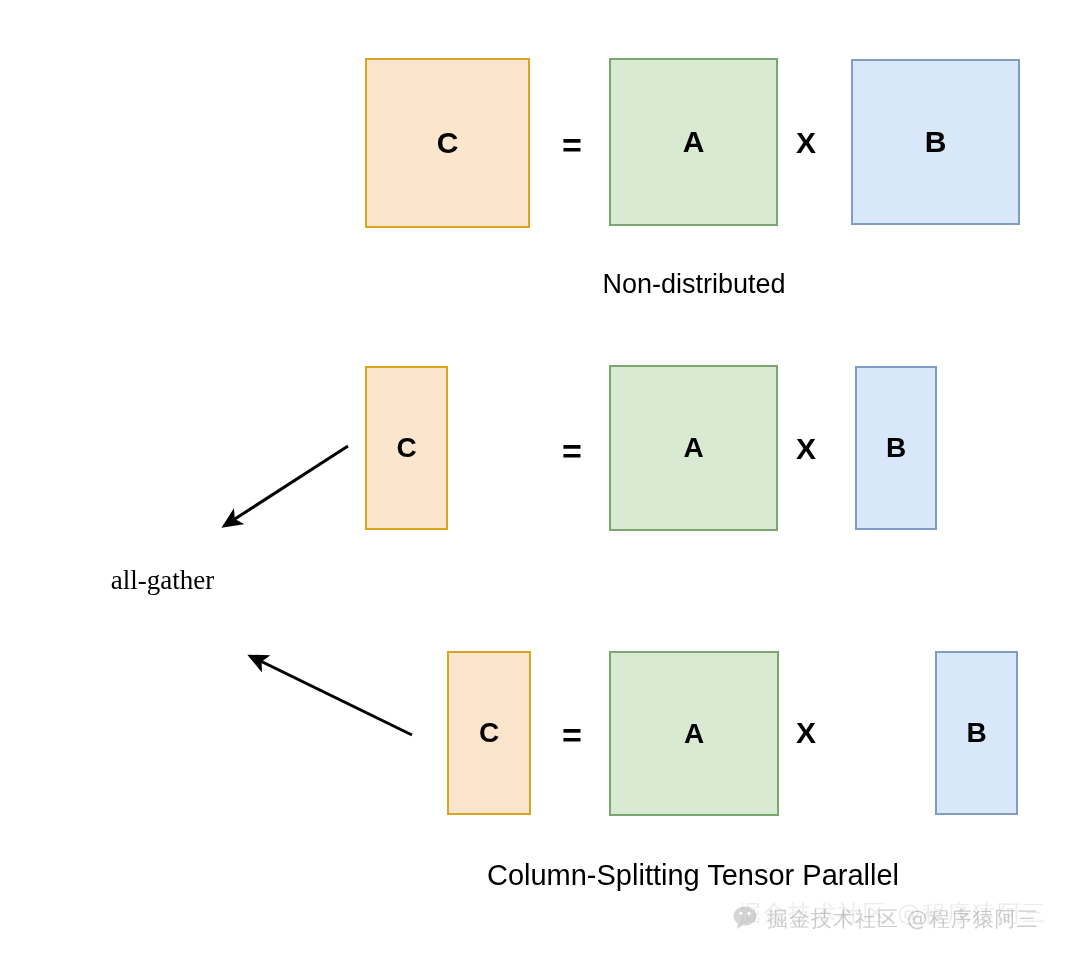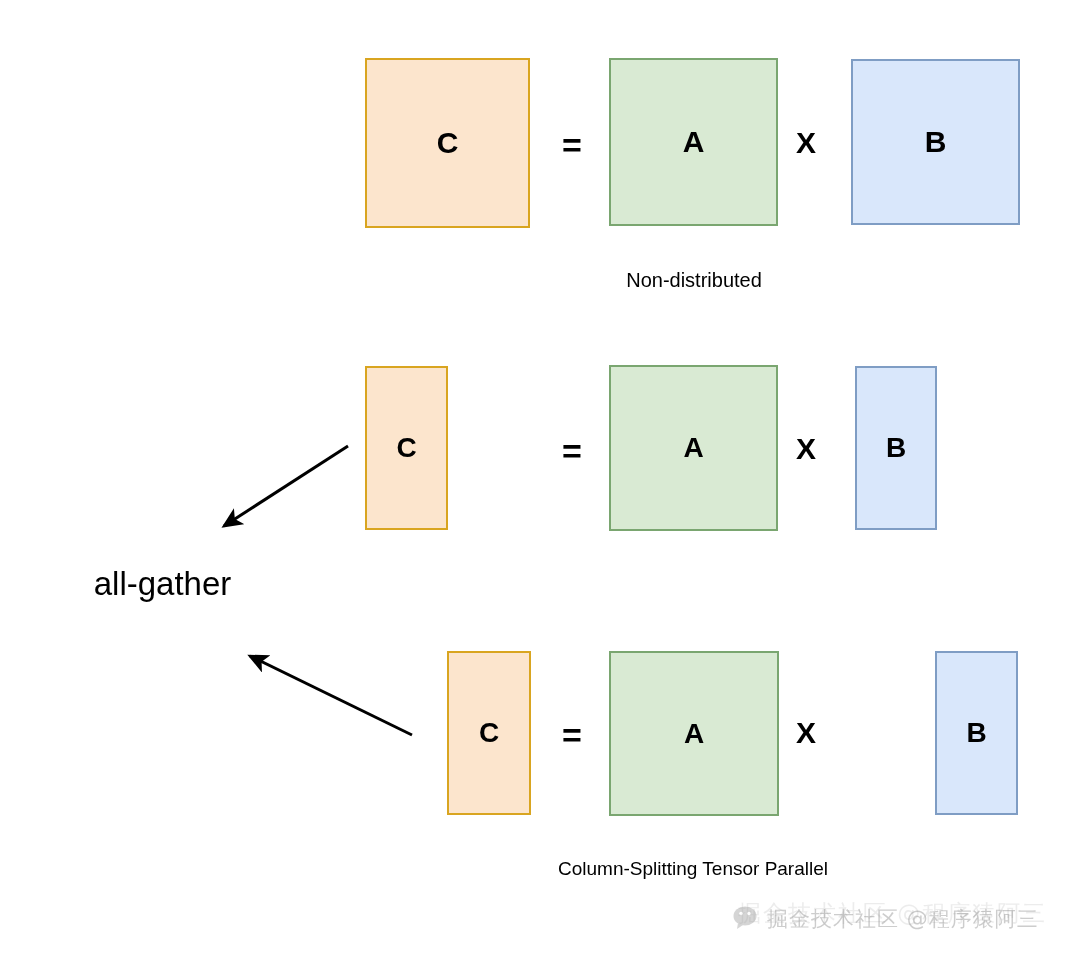--- a/index.html
+++ b/index.html
@@ -115,21 +115,21 @@
   <div class="matrix m-green" style="left:609px; top:58px; width:169px; height:168px;">
     <span class="m-label" style="font-size:30px;">A</span>
   </div>
 
   <div class="op" style="left:787px; top:128px; width:38px; font-size:30px;">X</div>
 
   <div class="matrix m-blue" style="left:851px; top:59px; width:169px; height:166px;">
     <span class="m-label" style="font-size:30px;">B</span>
   </div>
 
-  <div class="caption" style="left:444px; top:268px; width:500px; font-size:20px;">Non-distributed</div>
+  <div class="caption" style="left:444px; top:268px; width:500px; font-size:27px;">Non-distributed</div>
 
   <div class="matrix m-orange" style="left:365px; top:366px; width:83px; height:164px;">
     <span class="m-label" style="font-size:28px;">C</span>
   </div>
 
   <div class="op" style="left:553px; top:434px; width:38px; font-size:34px;">=</div>
 
   <div class="matrix m-green" style="left:609px; top:365px; width:169px; height:166px;">
     <span class="m-label" style="font-size:28px;">A</span>
   </div>
@@ -149,23 +149,23 @@
   <div class="matrix m-green" style="left:609px; top:651px; width:170px; height:165px;">
     <span class="m-label" style="font-size:28px;">A</span>
   </div>
 
   <div class="op" style="left:787px; top:718px; width:38px; font-size:30px;">X</div>
 
   <div class="matrix m-blue" style="left:935px; top:651px; width:83px; height:164px;">
     <span class="m-label" style="font-size:28px;">B</span>
   </div>
 
-  <div class="caption" style="left:393px; top:857px; width:600px; font-size:19px;">Column-Splitting Tensor Parallel</div>
+  <div class="caption" style="left:393px; top:857px; width:600px; font-size:29px;">Column-Splitting Tensor Parallel</div>
 
-  <div class="annotation" style="left:30px; top:563px; width:265px; font-size:33px;">
+  <div class="annotation" style="left:30px; top:563px; width:265px; font-size:27px;font-family:Liberation Serif, serif;">
     <div>all-gather</div>
   </div>
 
   <svg class="arrow-layer" viewBox="0 0 1080 958" width="1080" height="958">
     <defs>
       <marker id="arrowhead" markerWidth="7" markerHeight="7" refX="6" refY="3.2" orient="auto" markerUnits="strokeWidth">
         <path d="M 0 0 L 7 3.2 L 0 6.4 L 1.7 3.2 z" fill="#000000"></path>
       </marker>
     </defs>
     <line x1="348" y1="446" x2="224" y2="526" stroke="#000000" stroke-width="3" marker-end="url(#arrowhead)"></line>

